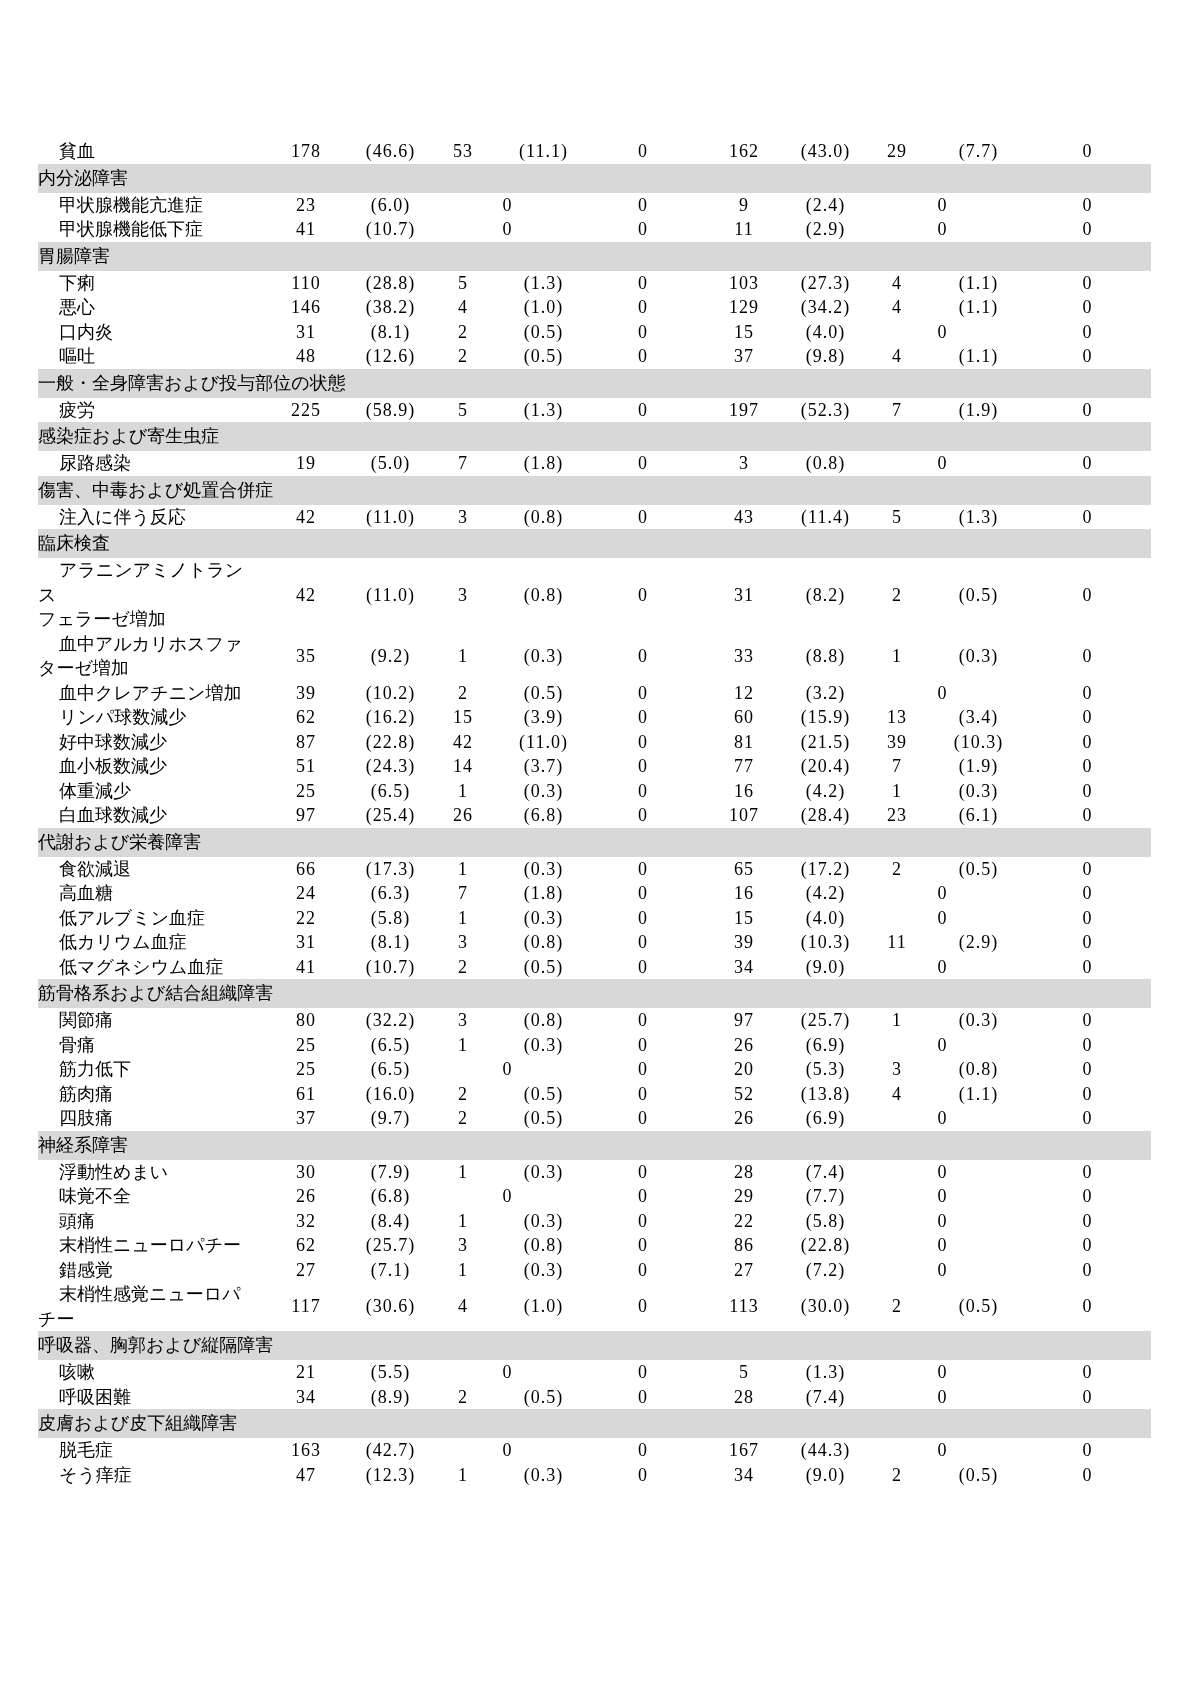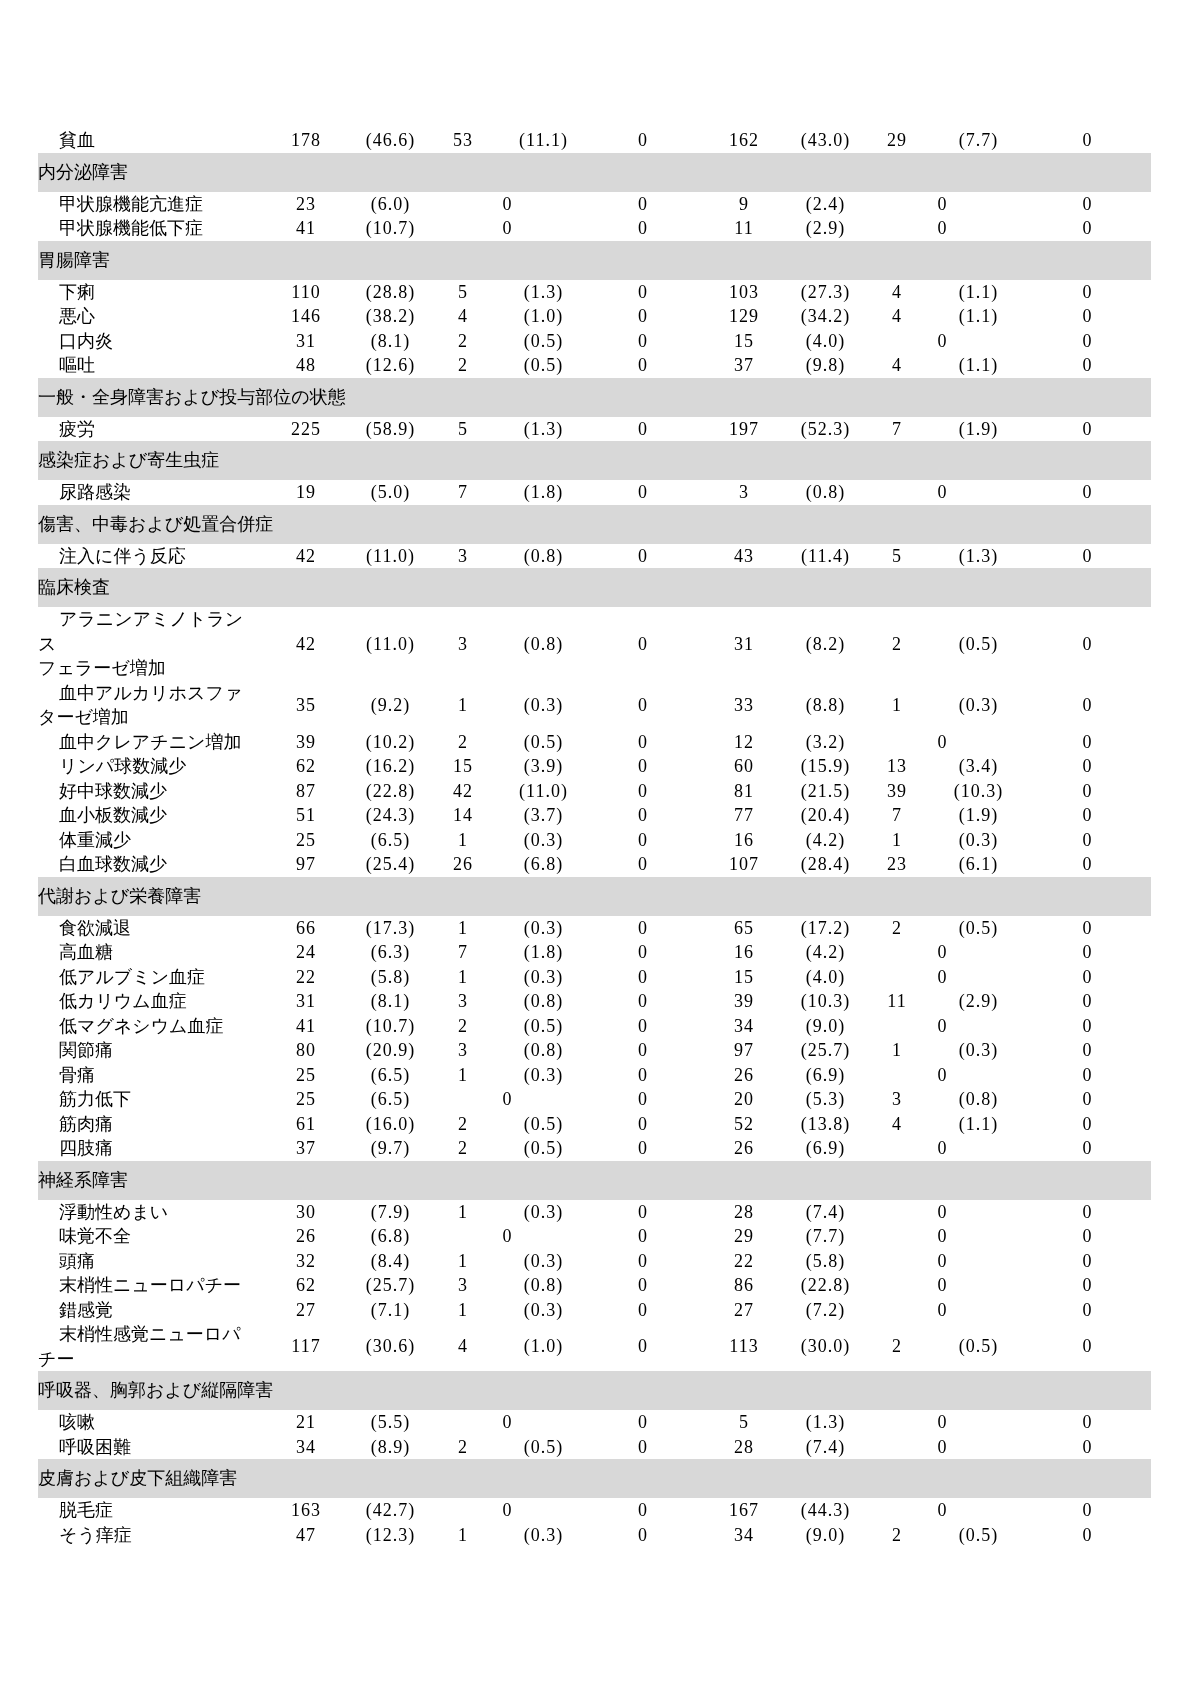--- a/index.html
+++ b/index.html
@@ -11,21 +11,21 @@
     width: 1181px;
     height: 1695px;
     position: relative;
     overflow: hidden;
     font-family: "Liberation Serif", "DejaVu Serif", serif;
     color: #000000;
   }
   .table-wrap {
     position: absolute;
     left: 38px;
-    top: 128px;
+    top: 139px;
     width: 1113px;
   }
   table.ae-table {
     border-collapse: collapse;
     table-layout: fixed;
     width: 1113px;
     font-size: 18px;
   }
   table.ae-table td {
     padding: 0;
@@ -35,21 +35,21 @@
   }
   td.label {
     text-align: left;
     white-space: pre-wrap;
     text-indent: 21px;
   }
   td.section {
     background: #d8d8d8;
     text-align: left;
     padding-left: 4px;
-    height: 39px;
+    height: 29px;
   }
   td.count-cell, td.pct-cell, td.zero-cell {
     text-align: center;
     letter-spacing: 1px;
     white-space: nowrap;
   }
 </style>
 </head>
 <body>
 
@@ -375,23 +375,26 @@
           <td class="pct-cell">(10.7)</td>
           <td class="count-cell">2</td>
           <td class="pct-cell">(0.5)</td>
           <td class="zero-cell">0</td>
           <td class="count-cell">34</td>
           <td class="pct-cell">(9.0)</td>
           <td class="count-cell" colspan="2">0</td>
           <td class="zero-cell">0</td>
         </tr>
         <tr>
+          <td class="section" colspan="11">筋骨格系および結合組織障害</td>
+        </tr>
+        <tr>
           <td class="label">関節痛</td>
           <td class="count-cell">80</td>
-          <td class="pct-cell">(20.9)</td>
+          <td class="pct-cell">(32.2)</td>
           <td class="count-cell">3</td>
           <td class="pct-cell">(0.8)</td>
           <td class="zero-cell">0</td>
           <td class="count-cell">97</td>
           <td class="pct-cell">(25.7)</td>
           <td class="count-cell">1</td>
           <td class="pct-cell">(0.3)</td>
           <td class="zero-cell">0</td>
         </tr>
         <tr>

